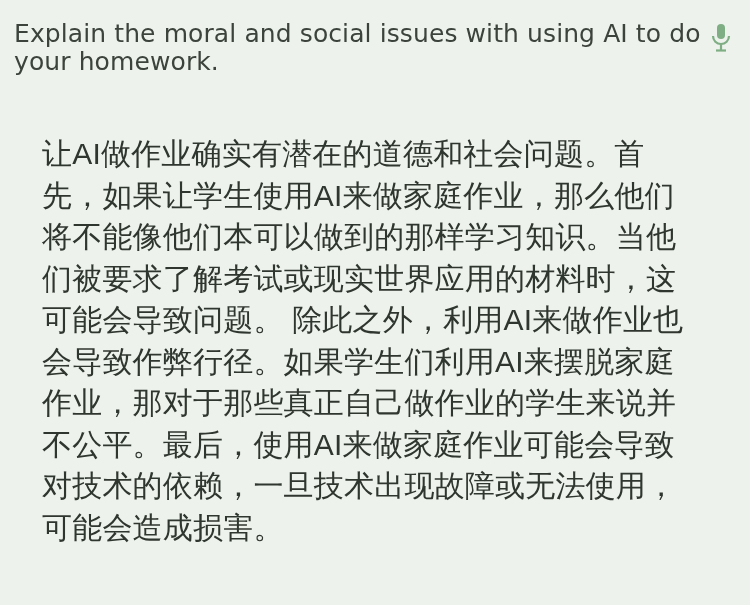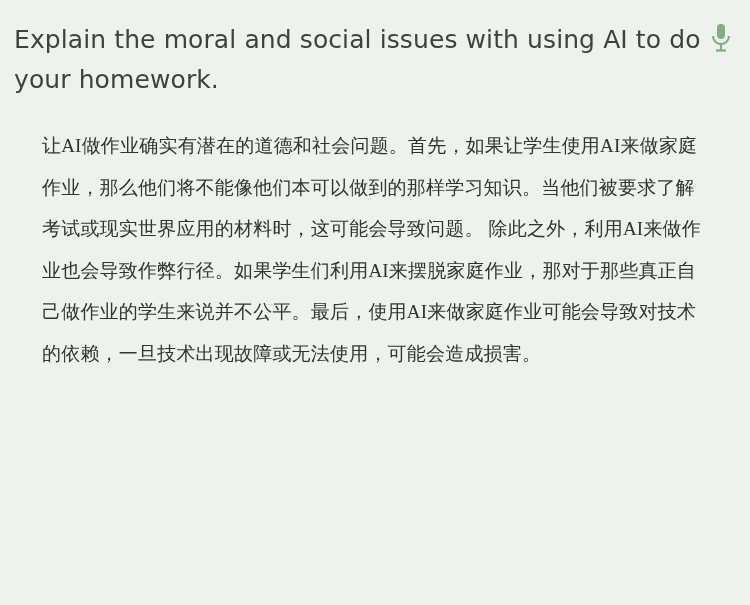--- a/index.html
+++ b/index.html
@@ -33,42 +33,42 @@
     pointer-events: none;
     user-select: none;
   }
   
   .prompt {
     position: absolute;
     left: 14px;
     top: 20px;
     width: 690px;
     font-size: 25px;
-    line-height: 40px;
+    line-height: 28px;
     color: #3c433c;
     font-family: "DejaVu Sans", sans-serif;
     letter-spacing: 0.1px;
   }
   .mic-icon {
     position: absolute;
     right: 16px;
     top: 22px;
     width: 26px;
     height: 32px;
   }
   
   .answer {
     position: absolute;
     left: 42px;
-    top: 125px;
+    top: 133px;
     width: 660px;
-    font-size: 19px;
+    font-size: 30px;
     line-height: 41.5px;
     color: #2f352f;
-    font-family: Liberation Serif, serif;
+    font-family: Liberation Sans, sans-serif;
     white-space: pre-wrap;
     letter-spacing: 0.2px;
   }
 </style>
 </head>
 <body>
 
 <div class="screen">
 
 

